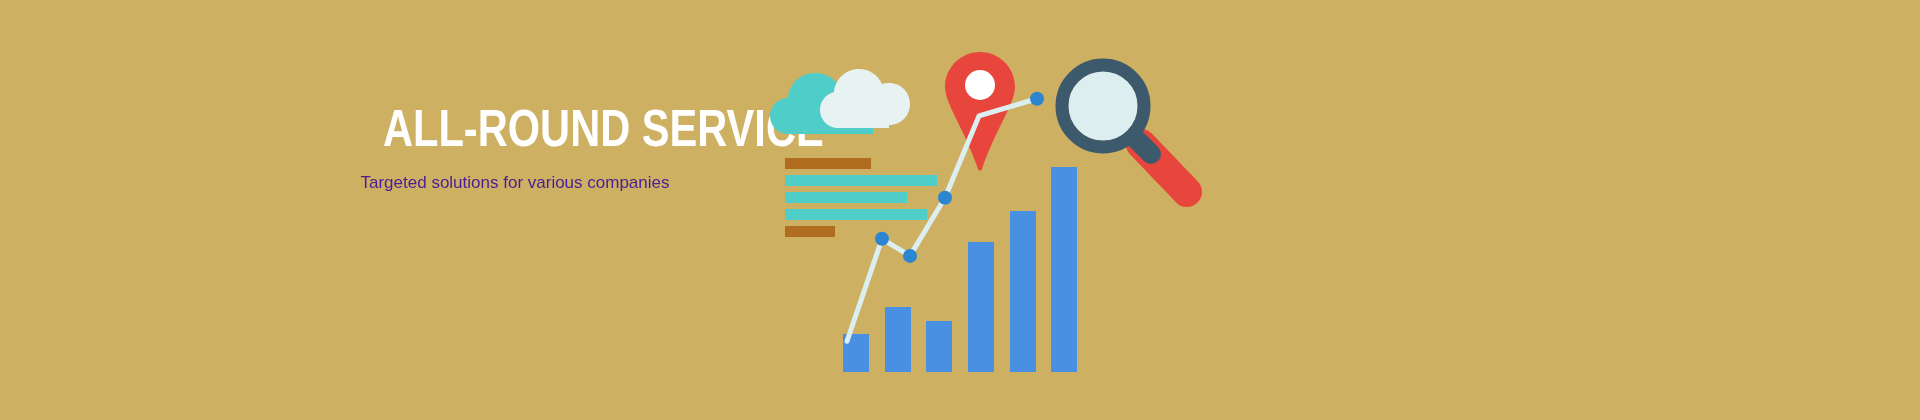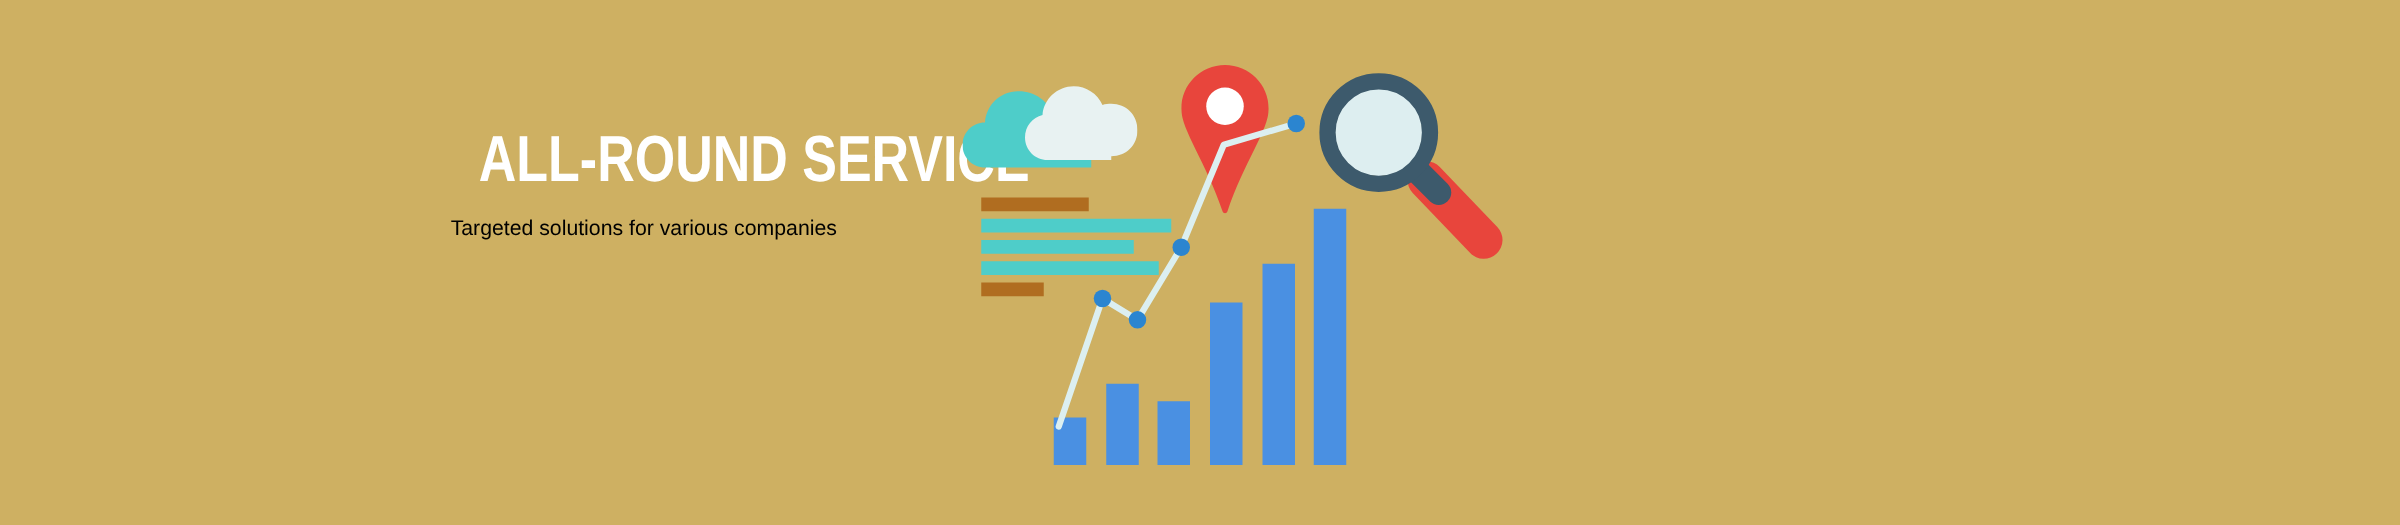--- a/index.html
+++ b/index.html
@@ -36,21 +36,21 @@
     transform:scaleX(0.80);
     transform-origin:center center;
     font-stretch:condensed;
   }
   #subtitle {
     margin-top:16px;
     font-family:"Liberation Sans", sans-serif;
     font-weight:normal;
     font-size:17px;
     line-height:22px;
-    color:#000000;
+    color:#4c1d95;
     white-space:nowrap;
   }
 
   
   #illustration {
     position:absolute;
     left:760px;
     top:40px;
     width:480px;
     height:340px;

